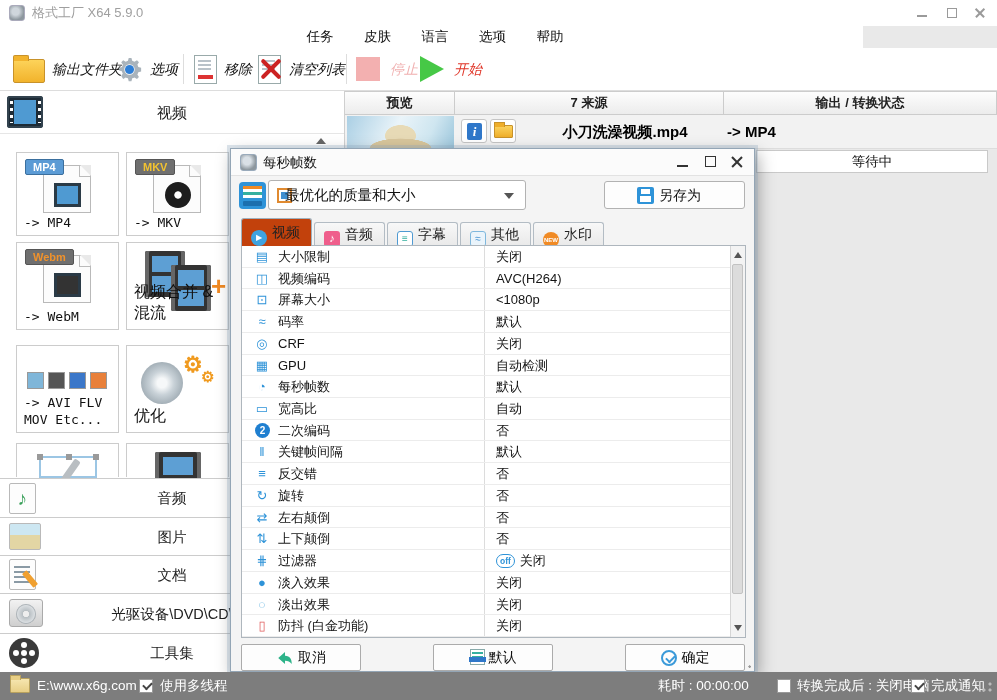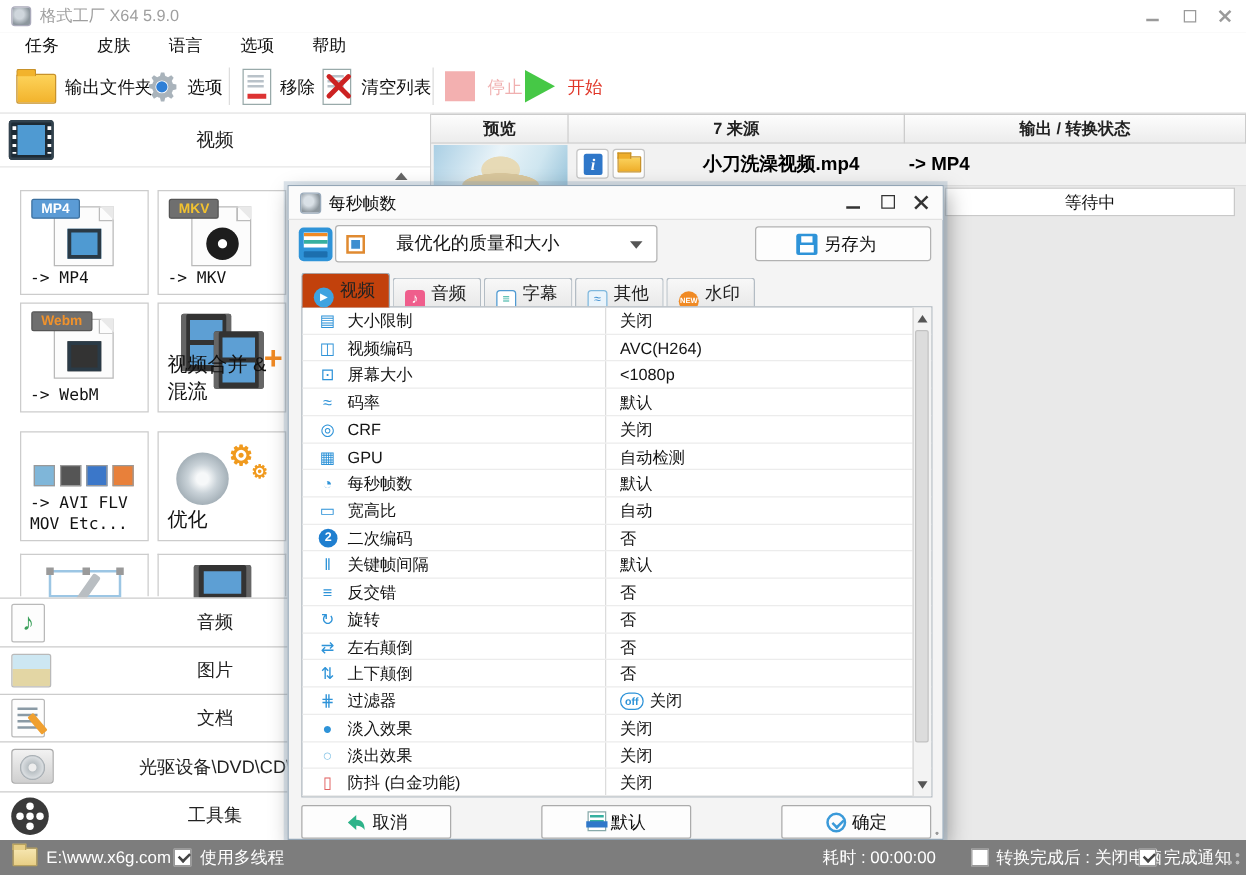--- a/index.html
+++ b/index.html
@@ -10,26 +10,26 @@
   
   #titlebar { left:0; top:0; width:997px; height:26px; background:#fff; }
   #app-icon { left:9px; top:5px; width:16px; height:16px; border-radius:3px;
     background:radial-gradient(circle at 40% 40%, #cfd6dc 30%, #8d979e 70%); border:1px solid #aab; }
   #title-text { left:32px; top:0; line-height:26px; font-size:13px; color:#9f9f9f; }
   .wc { top:0; width:30px; height:26px; }
   .wc .bar { position:absolute; left:10px; top:15px; width:10px; height:2px; background:#9a9a9a; }
   .wc .box { position:absolute; left:10px; top:8px; width:10px; height:10px; border:1.5px solid #9a9a9a; }
   .wc .x1,.wc .x2 { position:absolute; left:9px; top:12px; width:12px; height:1.6px; background:#9a9a9a; }
   .wc .x1 { transform:rotate(45deg);} .wc .x2 { transform:rotate(-45deg);}
-  #menubar { left:0; top:26px; width:997px; height:22px; background:#fff; }
+  #menubar { left:0; top:26px; width:863px; height:22px; background:#fff;text-align:center; }
   .menu-item { display:inline-block; padding:0 13px; line-height:22px; font-size:13.5px; color:#111; }
   #menubar .menu-item:first-child { margin-left:7px; }
 
   
-  #toolbar { left:0; top:48px; width:997px; height:43px; background:#fff; border-bottom:1px solid #ddd; }
+  #toolbar { left:0; top:48px; width:997px; height:43px; background:#fff; border-bottom:1px solid #ddd;font-style:italic; }
   .tlabel { font-size:14px; color:#111; top:13px; }
   .tsep { top:6px; width:0; height:30px; border-left:1px solid #ddd; }
   .ico-folder { width:32px; height:24px; background:linear-gradient(#fdd35a,#f2b32c); border:1px solid #c8922a; border-radius:2px; }
   .ico-folder:before { content:""; position:absolute; left:-1px; top:-5px; width:14px; height:5px; background:#f2b32c; border:1px solid #c8922a; border-bottom:none; border-radius:2px 2px 0 0; }
   .ico-doc { width:23px; height:29px; background:#fff; border:1px solid #9aa; box-shadow:inset 0 0 0 1px #fff; }
   .ico-doc i { position:absolute; left:3px; top:4px; width:13px; height:1.5px; background:#b9c2c9; box-shadow:0 4px 0 #b9c2c9, 0 8px 0 #b9c2c9; }
   .ico-doc .red { position:absolute; left:3px; bottom:4px; width:15px; height:4px; background:#d33; }
   .ico-docx .x1,.ico-docx .x2 { position:absolute; left:-1px; top:11px; width:26px; height:4px; background:#c22; border-radius:2px; }
   .ico-docx .x1 { transform:rotate(45deg);} .ico-docx .x2 { transform:rotate(-45deg);}
   #ico-stop { width:24px; height:24px; background:#f3b0b0; }
@@ -113,21 +113,21 @@
   .dwc .box { position:absolute; left:7px; top:7px; width:11px; height:11px; border:1.6px solid #333; }
   .dwc .x1,.dwc .x2 { position:absolute; left:6px; top:12px; width:14px; height:1.8px; background:#333; }
   .dwc .x1 { transform:rotate(45deg);} .dwc .x2 { transform:rotate(-45deg);}
   #tray-ic { position:absolute; left:8px; top:33px; width:27px; height:27px; background:#2e93d8; border-radius:4px; }
   #tray-ic i { position:absolute; left:4px; top:4px; width:19px; height:12px; background:#fff;
     box-shadow:inset 0 3px 0 #f08a24, inset 0 6px 0 #fff, inset 0 9px 0 #35b0a0; }
   #tray-ic:after { content:""; position:absolute; left:4px; bottom:3px; width:19px; height:5px; background:#1c6fae; border-radius:1px; }
   #preset { position:absolute; left:37px; top:31px; width:258px; height:30px; background:#fff; border:1px solid #b2b2b2; border-radius:3px; }
   #preset .mini { position:absolute; left:8px; top:7px; width:15px; height:15px; border:2px solid #e08a30; background:#fff; }
   #preset .mini i { position:absolute; left:2px; top:2px; width:7px; height:7px; background:#3f8fd0; }
-  #preset .txt { position:absolute; left:48px; line-height:28px; font-size:14.5px; color:#111; }
+  #preset .txt { position:absolute; left:16px; line-height:28px; font-size:14.5px; color:#111; }
   #preset .caret { position:absolute; right:11px; top:12px; border-left:5px solid transparent; border-right:5px solid transparent; border-top:6px solid #555; }
   #saveas { position:absolute; left:373px; top:32px; width:141px; height:28px; background:#fdfdfd; border:1px solid #b2b2b2; border-radius:3px; text-align:center; }
   #saveas .floppy { position:absolute; left:32px; top:5px; width:17px; height:17px; background:#2e93d8; border-radius:2px; }
   #saveas .floppy:before { content:""; position:absolute; left:4px; top:2px; width:9px; height:5px; background:#fff; }
   #saveas .floppy:after { content:""; position:absolute; left:3px; bottom:2px; width:11px; height:6px; background:#fff; }
   #saveas .txt { position:absolute; left:54px; line-height:26px; font-size:14px; color:#111; }
   #tabs { position:absolute; left:10px; top:69px; height:28px; }
   .tab { position:relative; float:left; height:24px; margin-top:4px; margin-right:2px; padding:0 11px 0 9px;
     background:linear-gradient(#f8f8f8,#e9e9e9); border:1px solid #b3bcc4; border-bottom:none; border-radius:3px 3px 0 0;
     line-height:22px; font-size:14px; color:#222; }

